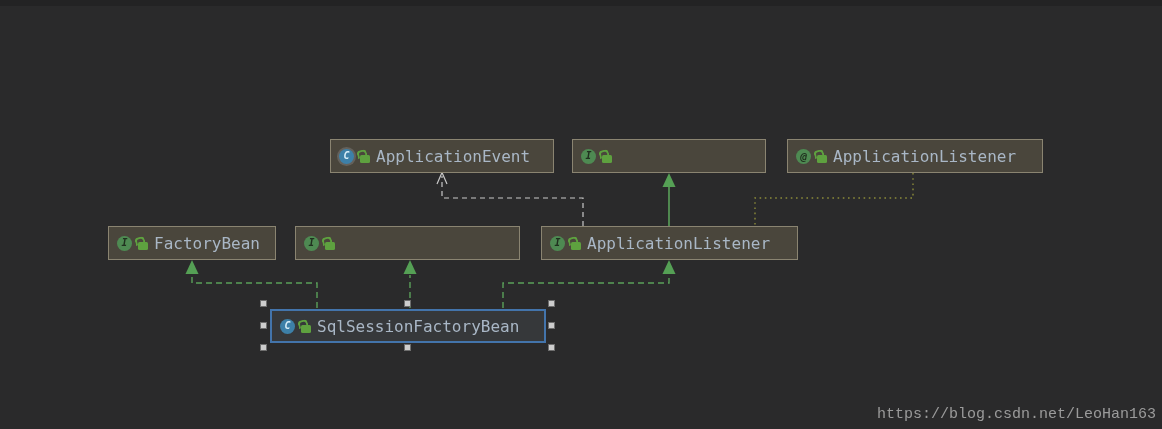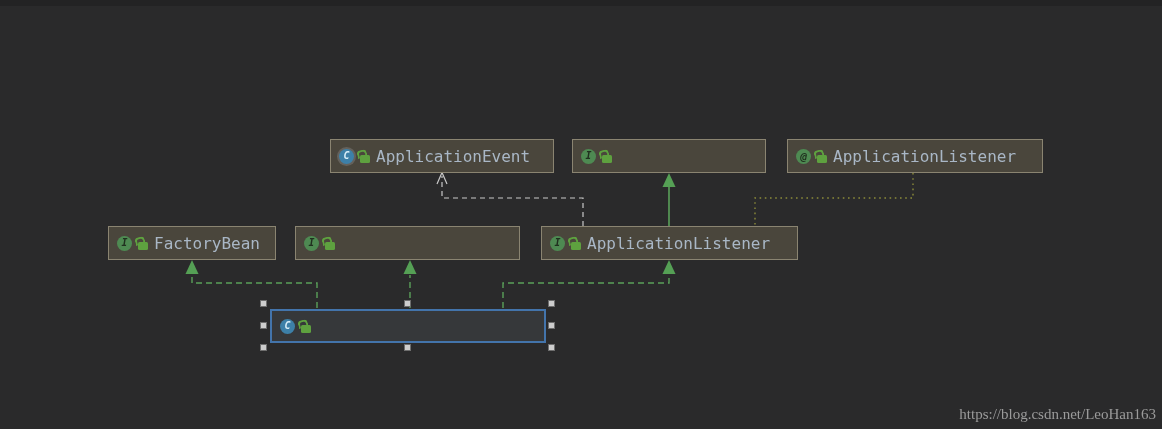--- a/index.html
+++ b/index.html
@@ -26,21 +26,21 @@
   .lock { position:relative; width:10px; height:8px; background:#5ea13f; border-radius:1.5px;
           flex:0 0 10px; margin-top:5px; }
   .lock::before { content:""; position:absolute; top:-5px; left:-3px; width:6px; height:6px;
           border:2px solid #5ea13f; border-bottom:none; border-radius:4px 4px 0 0;
           transform:rotate(-14deg); }
 
   .handle { position:absolute; width:7px; height:7px; background:#cdcdcd;
             border:1px solid #6e6e6e; z-index:5; }
 
   .watermark { position:absolute; right:6px; bottom:6px; color:#9b9b9b;
-               font-family:Liberation Serif, serif; font-size:15px; }
+               font-family:Liberation Mono, monospace; font-size:15px; }
 </style>
 </head>
 <body>
 
 <div class="canvas">
   <div class="topstrip"></div>
 
   <svg class="edges" viewBox="0 0 1162 429">
 
     <path d="M317,308 V283 H192 V275" fill="none" stroke="#5aa05a" stroke-width="1.4" stroke-dasharray="6,4"></path>
@@ -101,20 +101,21 @@
       </span>
     <span class="lock"></span>
     <span>ApplicationListener</span>
   </div>
 
   <div class="node selected" style="left:270px;top:309px;width:276px;">
     <span class="circ cls">
         <i>C</i>
       </span>
     <span class="lock"></span>
+    <span>SqlSessionFactoryBean</span>
   </div>
 
   <div class="handle" style="left:260px;top:300px;"></div>
   <div class="handle" style="left:404px;top:300px;"></div>
   <div class="handle" style="left:548px;top:300px;"></div>
   <div class="handle" style="left:260px;top:322px;"></div>
   <div class="handle" style="left:548px;top:322px;"></div>
   <div class="handle" style="left:260px;top:344px;"></div>
   <div class="handle" style="left:404px;top:344px;"></div>
   <div class="handle" style="left:548px;top:344px;"></div>

